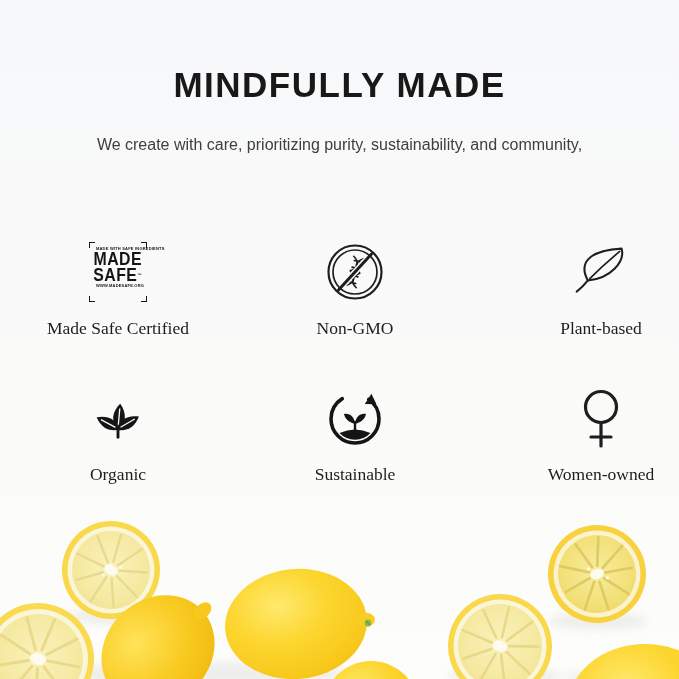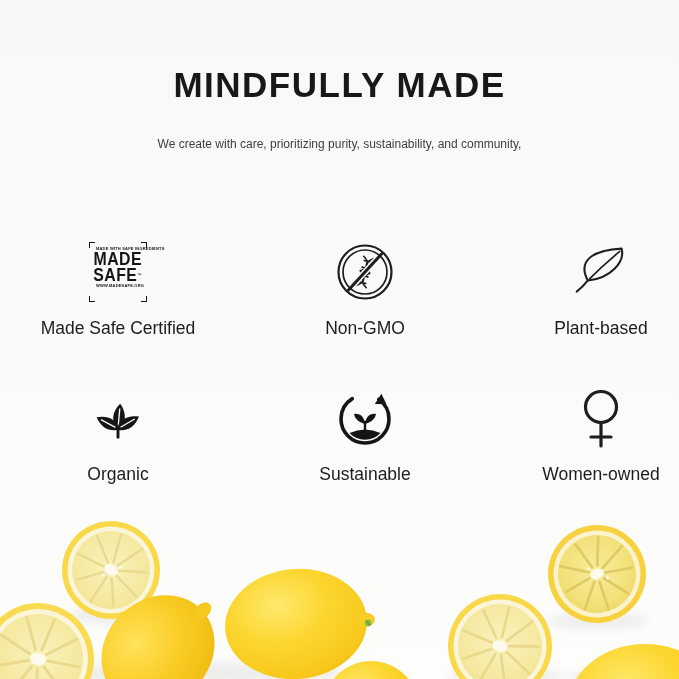--- a/index.html
+++ b/index.html
@@ -7,29 +7,29 @@
     position:relative;width:679px;height:679px;overflow:hidden;
     background:linear-gradient(180deg,#f7f8fa 0%,#fafaf9 55%,#fdfdfc 100%);
     font-family:"Liberation Sans",sans-serif;color:#1d1d1d;
   }
   
   .hdr{position:absolute;top:0;left:0;right:0;text-align:center;}
   .title{
     margin:64px 0 0 0;font-family:"Liberation Sans",sans-serif;
     font-size:35px;font-weight:700;letter-spacing:1.5px;color:#181818;line-height:42px;
   }
-  .subtitle{margin:25px 0 0 0;font-size:12px;line-height:27px;color:#3e3e3e;}
+  .subtitle{margin:25px 0 0 0;font-size:16px;line-height:27px;color:#3e3e3e;}
   .subtitle span{display:block;}
   
   .cell{position:absolute;width:190px;display:flex;flex-direction:column;align-items:center;}
   .r1{top:241px}.r2{top:389px}
-  .c1{left:23px}.c2{left:270px}.c3{left:506px}
+  .c1{left:23px}.c2{left:260px}.c3{left:506px}
   .icon-box{height:62px;display:flex;align-items:center;justify-content:center;}
   .r2 .icon-box{height:60px;}
-  .cell-label{margin-top:15px;font-family:Liberation Sans, sans-serif;font-size:17.5px;color:#1d1d1d;white-space:nowrap;}
+  .cell-label{margin-top:15px;font-family:Liberation Serif, serif;font-size:17.5px;color:#1d1d1d;white-space:nowrap;}
   .ico{stroke:#1e1e1e;fill:none;stroke-linecap:round;stroke-linejoin:round;}
   
   .seal{
     position:relative;width:58px;height:60px;padding:4px 5px;box-sizing:border-box;
     display:flex;flex-direction:column;align-items:center;justify-content:flex-start;color:#151515;
   }
   .seal .corner{position:absolute;width:5px;height:5px;border:1.5px solid #151515;}
   .seal .tl{top:0;left:0;border-right:none;border-bottom:none;}
   .seal .tr{top:0;right:0;border-left:none;border-bottom:none;}
   .seal .bl{bottom:0;left:0;border-right:none;border-top:none;}

